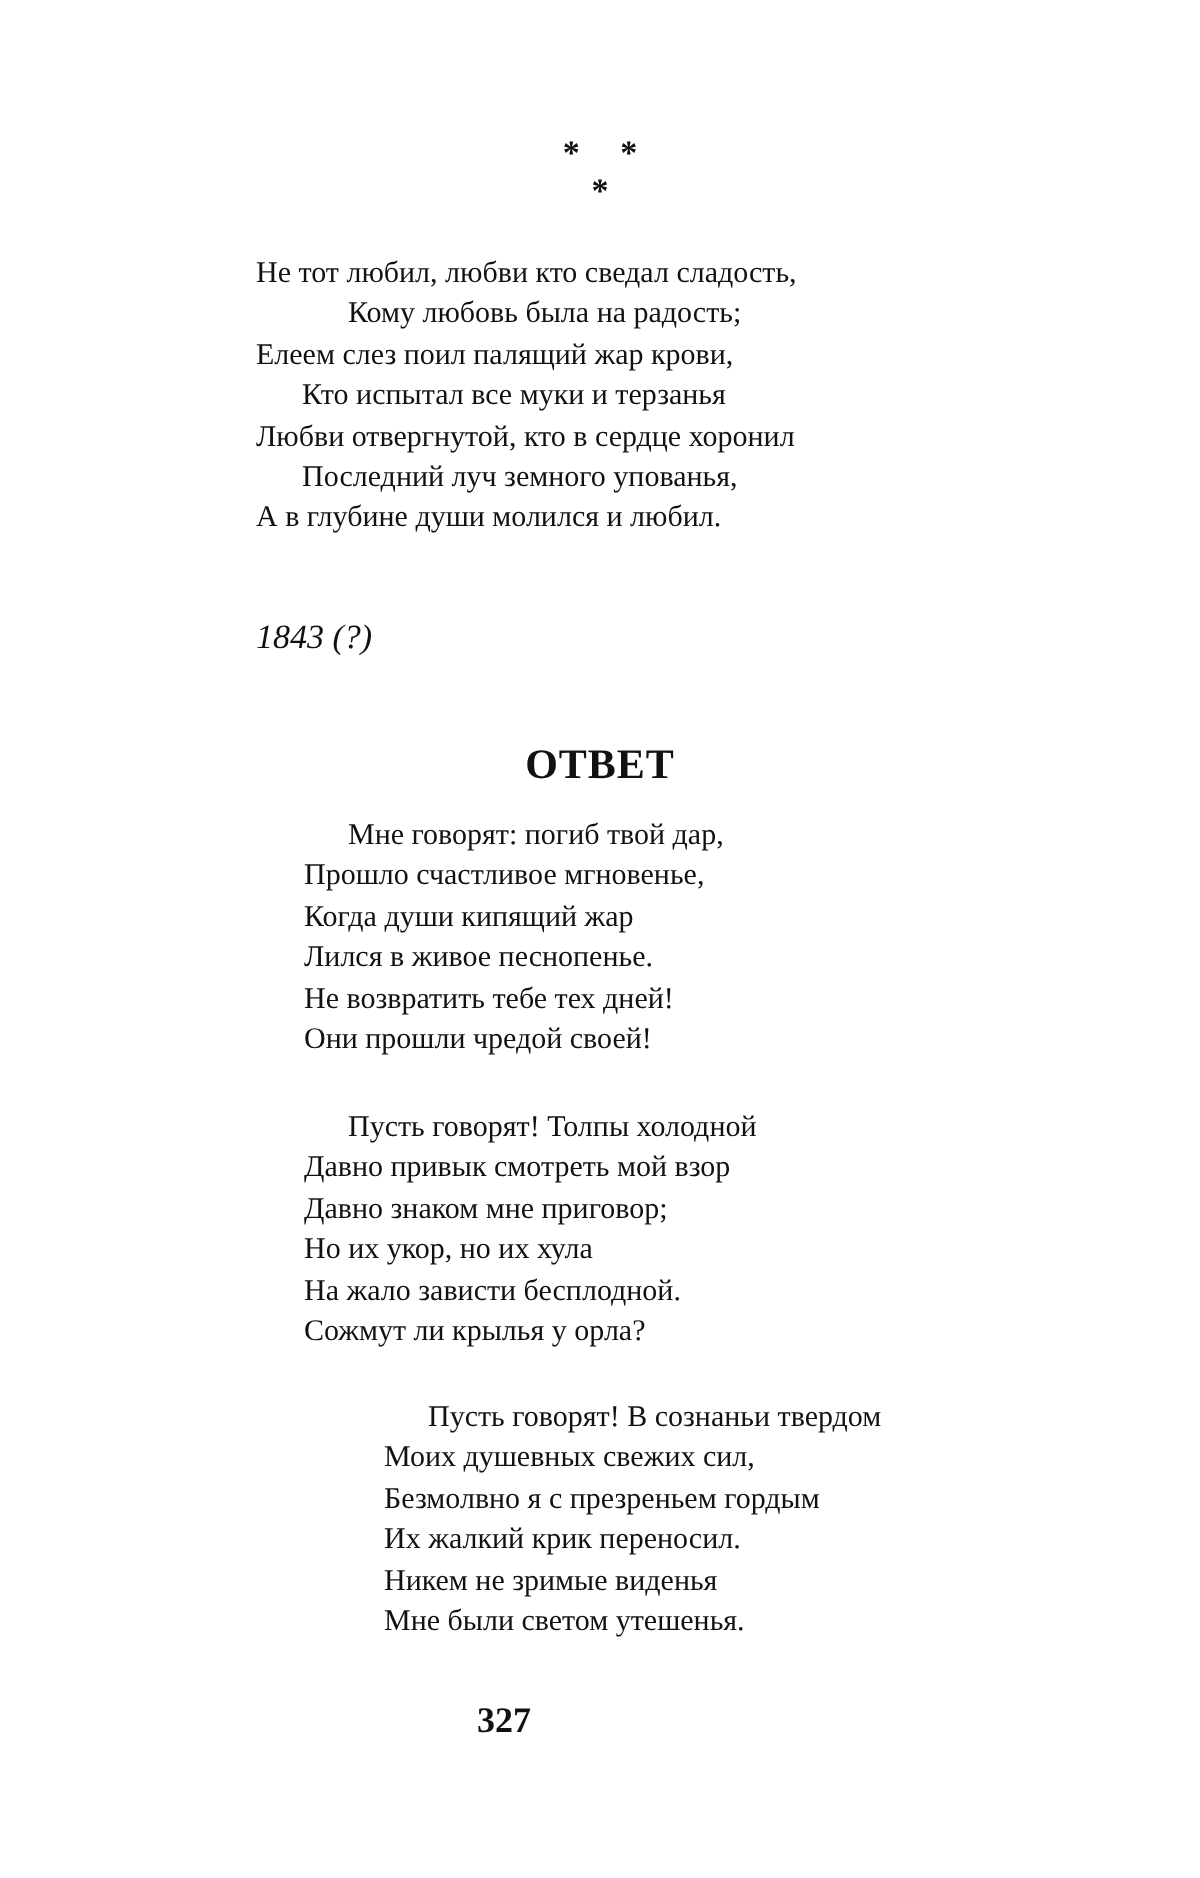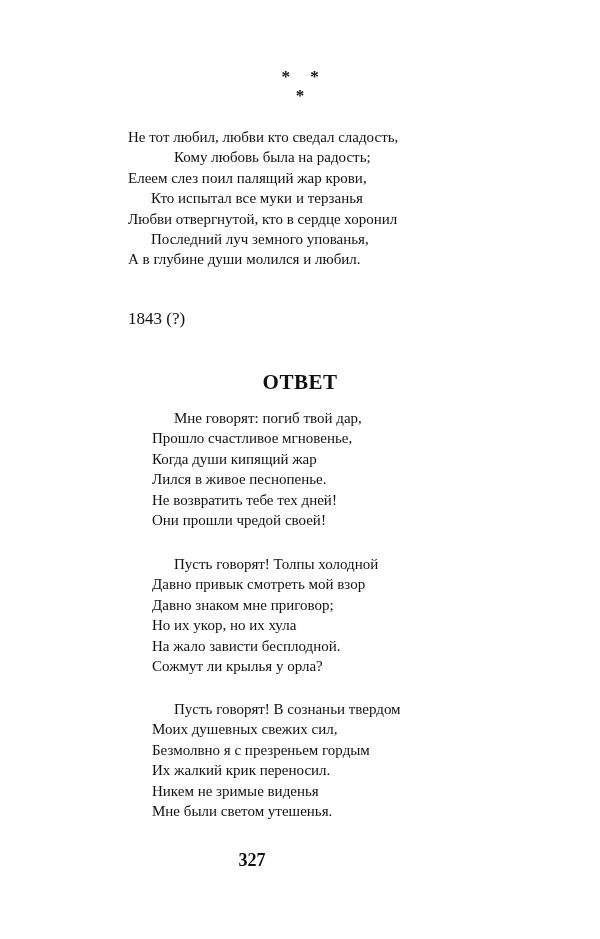--- a/index.html
+++ b/index.html
@@ -38,36 +38,37 @@
       white-space: nowrap;
     }
     #poem1 { left: 128px; top: 127px; }
     #poem1 .i1 { padding-left: 23px; }
     #poem1 .i2 { padding-left: 46px; }
     .date {
       position: absolute;
       left: 128px;
       top: 309px;
       font-size: 17px;
+      font-style: italic;
     }
     .title {
       position: absolute;
       left: 0;
       width: 600px;
       top: 370px;
       text-align: center;
       font-size: 21px;
       font-weight: bold;
       letter-spacing: 0.5px;
     }
     .stanza { left: 152px; }
     .stanza .i1 { padding-left: 22px; }
     #stanza1 { top: 408px; }
     #stanza2 { top: 554px; }
-    #stanza3 { top: 699px; }
+    #stanza3 { top: 699px; margin-left: 40px; }
     .page-number {
       position: absolute;
       left: 0;
       width: 504px;
       top: 850px;
       text-align: center;
       font-size: 18px;
       font-weight: bold;
     }
   </style>

